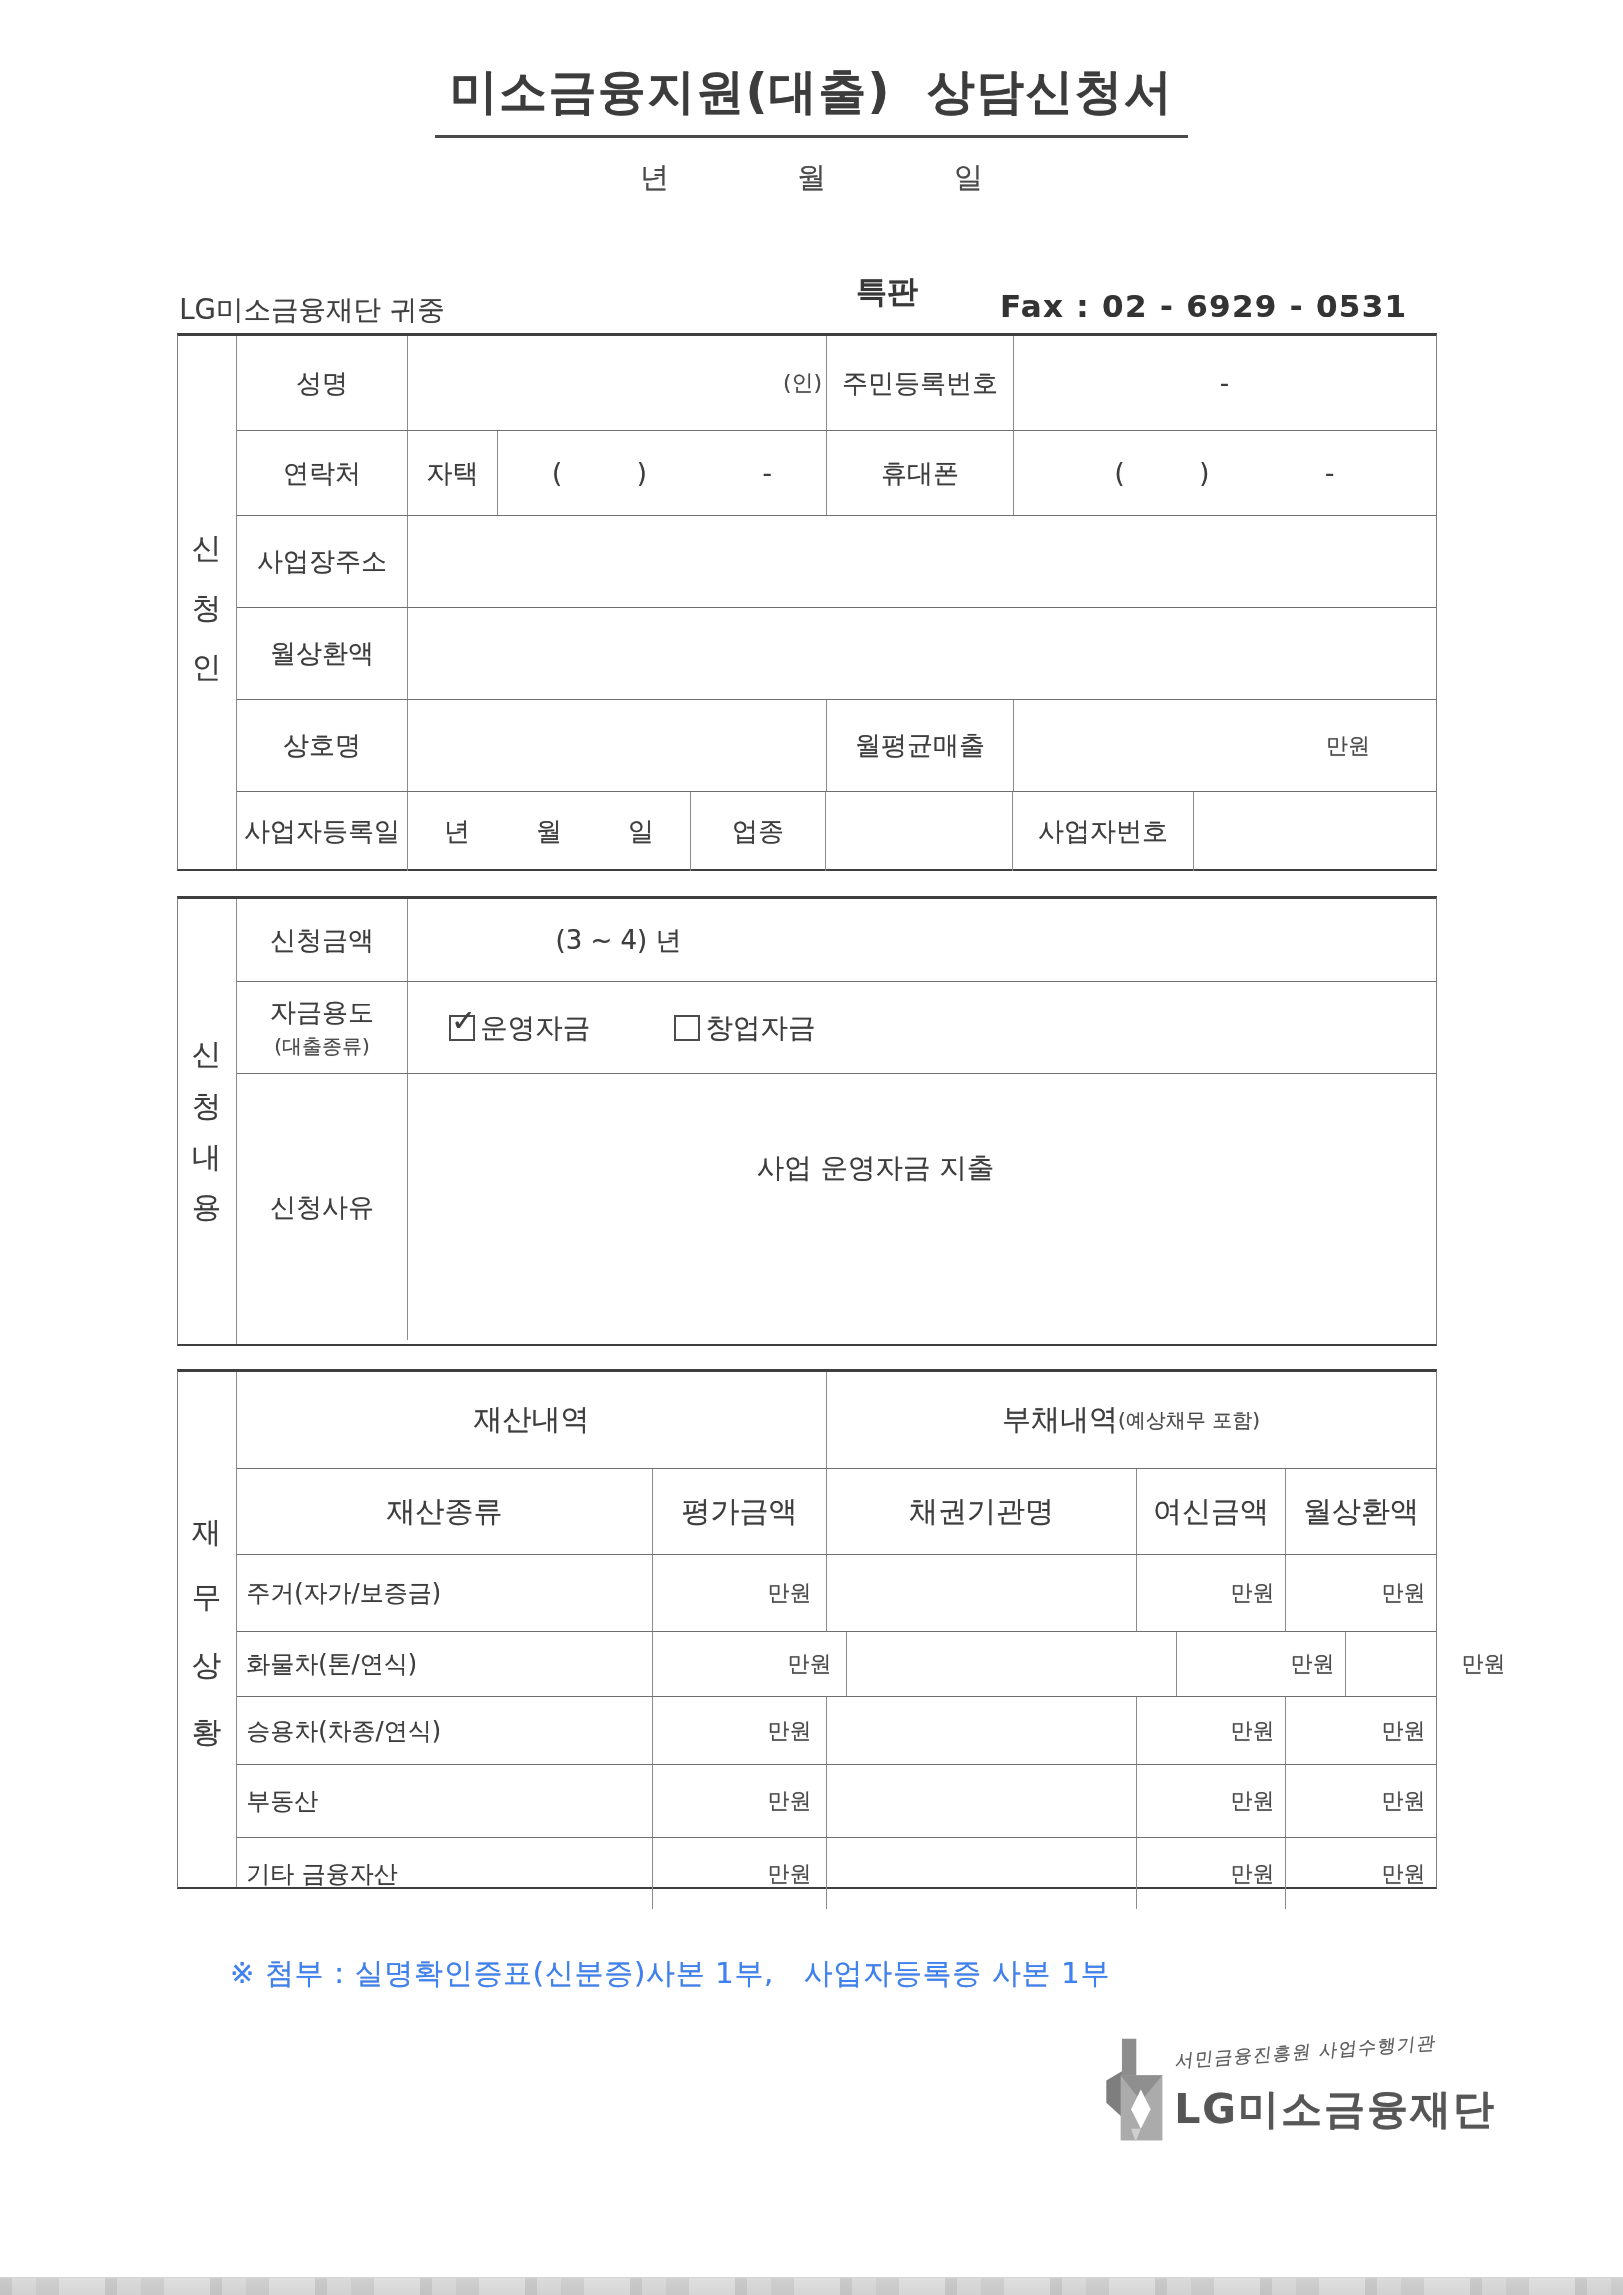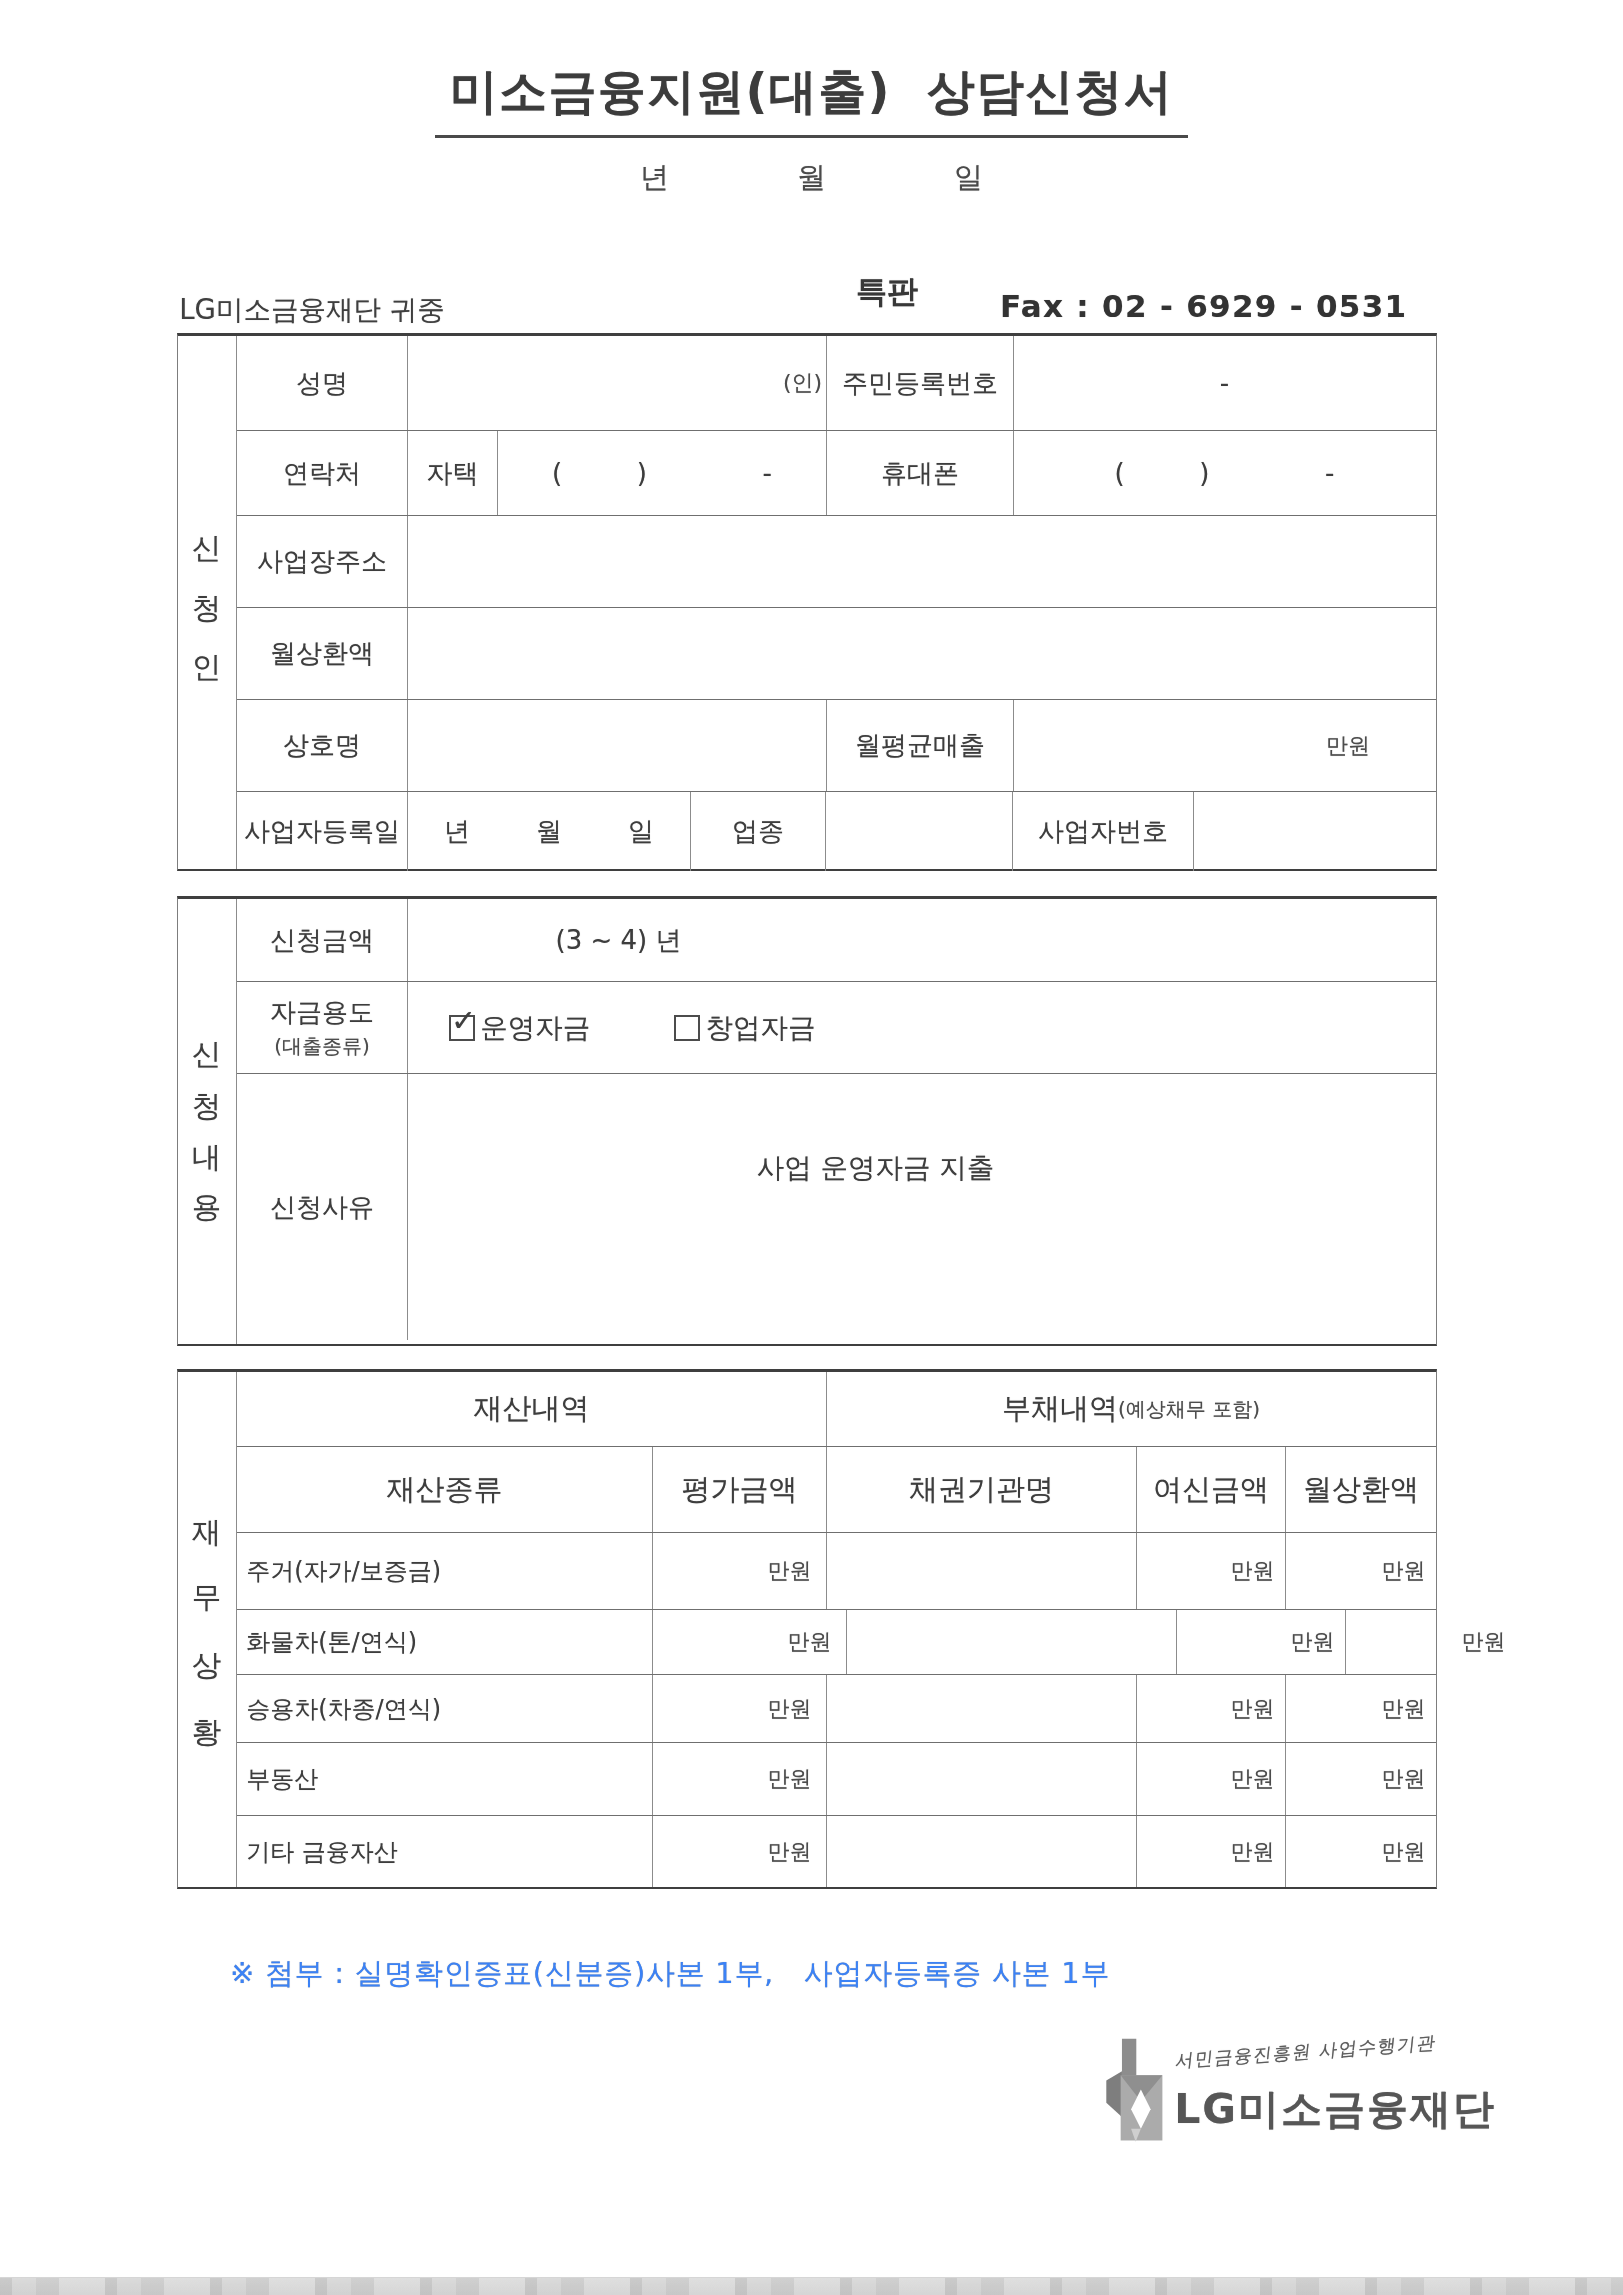--- a/index.html
+++ b/index.html
@@ -200,21 +200,21 @@
       </div>
     </div>
   </div>
 
   <div class="tbl scan" style="top:1369px;height:520px;">
     <div class="vcol">
       <span class="vtxt ls-c">재무상황</span>
     </div>
     <div class="rows">
 
-      <div class="row" style="height:75px;">
+      <div class="row" style="height:97px;">
         <div class="c hdr" style="flex:0 0 590px;">재산내역</div>
         <div class="c cl hdr" style="flex:0 0 608px;">
           <span>부채내역</span><span class="sub">(예상채무 포함)</span>
         </div>
       </div>
 
       <div class="row" style="height:86px;">
         <div class="c hdr" style="flex:0 0 416px;">재산종류</div>
         <div class="c hdr" style="flex:0 0 174px;">평가금액</div>
         <div class="c hdr" style="flex:0 0 310px;">채권기관명</div>

